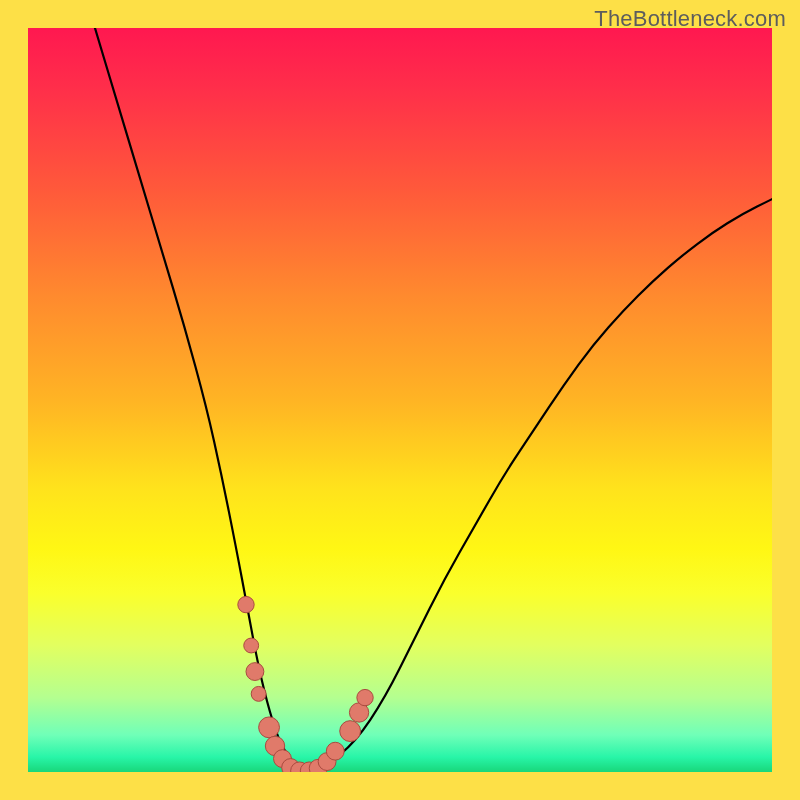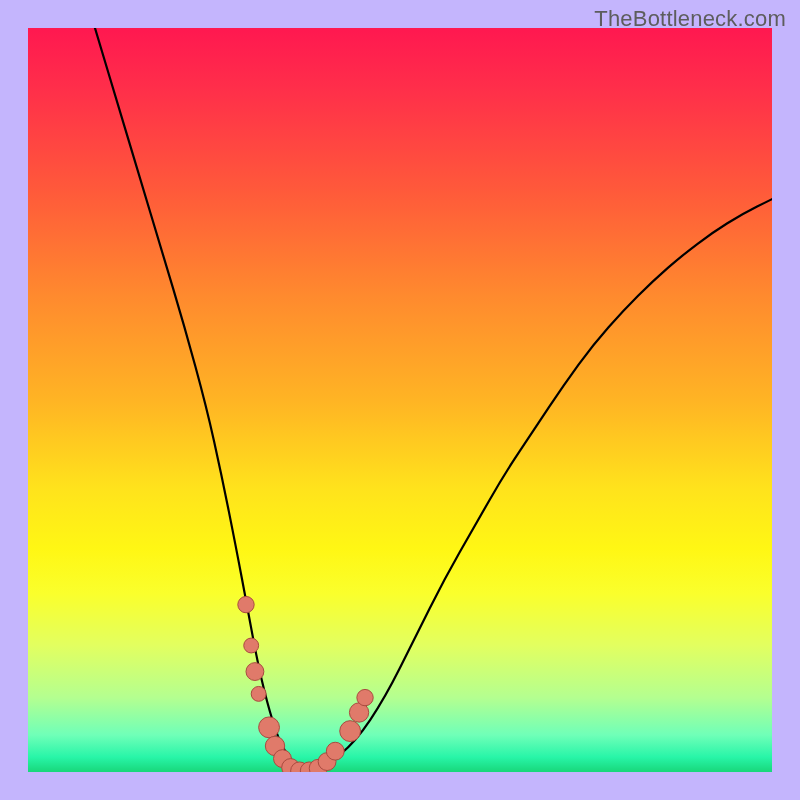--- a/index.html
+++ b/index.html
@@ -10,21 +10,21 @@
     overflow: hidden;
     background: #000;
     font-family: Arial, Helvetica, sans-serif;
   }
   .frame {
     position: absolute;
     left: 0;
     top: 0;
     width: 800px;
     height: 800px;
-    background: #c4b5fd;
+    background: #fde047;
   }
   .plot {
     position: absolute;
     left: 28px;
     top: 28px;
     width: 744px;
     height: 744px;
     background: linear-gradient(
       to bottom,
       #ff1850 0%,

